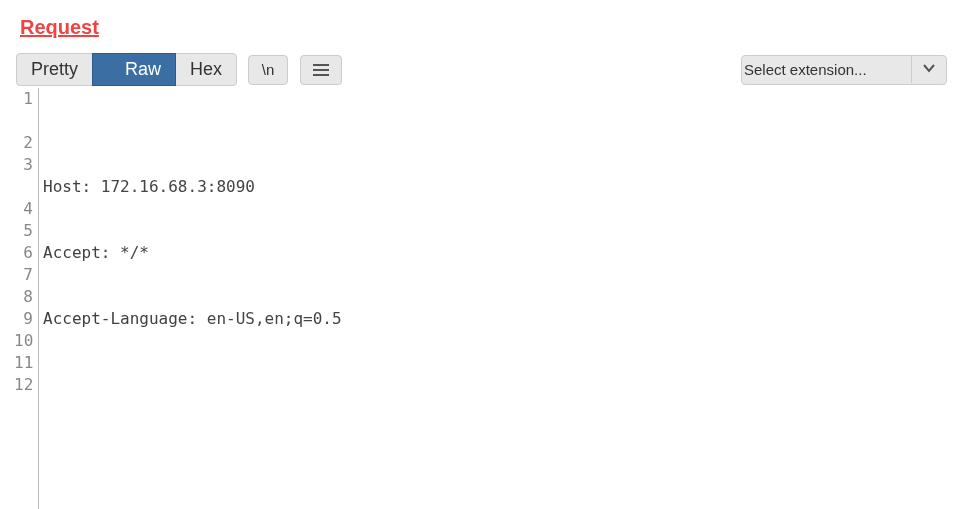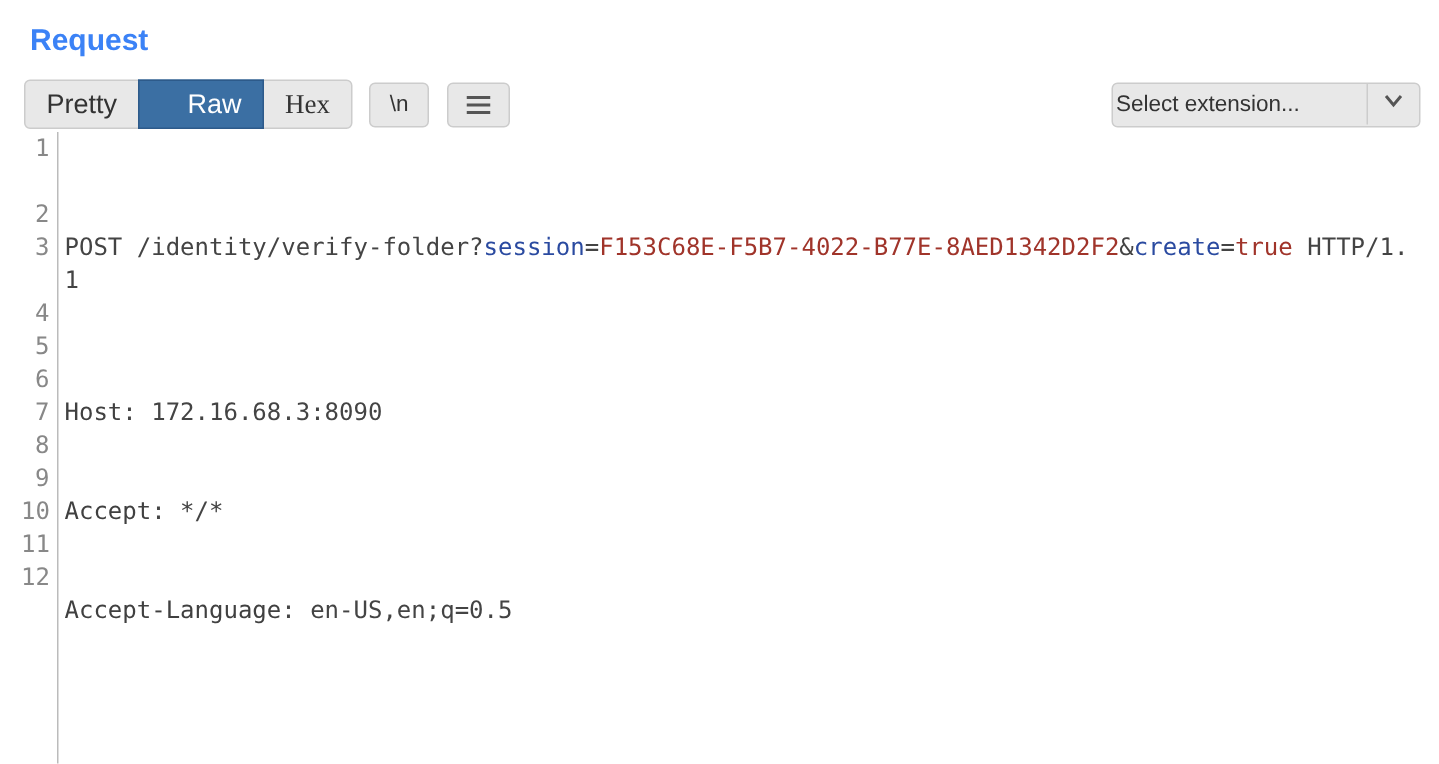--- a/index.html
+++ b/index.html
@@ -6,44 +6,45 @@
   body {
     font-family: -apple-system, BlinkMacSystemFont, "Segoe UI", Arial, sans-serif;
     background: #fff;
     color: #333;
     width: 959px;
     height: 509px;
     overflow: hidden;
     padding: 16px 12px 0 14px;
   }
   .header {
-    color: #3b82f6;
+    color: #ef4444;
     font-size: 20px;
     font-weight: 600;
     margin-bottom: 14px;
     padding-left: 6px;
+    text-decoration: underline;
   }
   .toolbar {
     display: flex;
     align-items: center;
     gap: 0;
     margin-bottom: 2px;
     padding-left: 2px;
   }
   .tab {
     background: #e8e8e8;
     border: 1px solid #ccc;
     padding: 5px 14px;
     font-size: 18px;
     cursor: pointer;
     user-select: none;
     margin-right: -1px;
   }
   .tab:first-child { border-radius: 4px 0 0 4px; }
-  .tab:nth-child(3) { border-radius: 0 4px 4px 0; font-family: Liberation Serif, serif; }
+  .tab:nth-child(3) { border-radius: 0 4px 4px 0; }
   .tab.active {
     background: #3b6fa3;
     color: #fff;
     border-color: #2d5a8a;
     position: relative;
     z-index: 1;
     padding-left: 32px;
   }
   .tool-btn {
     background: #e8e8e8;
@@ -165,21 +166,20 @@
     <div>6</div>
     <div>7</div>
     <div>8</div>
     <div>9</div>
     <div>10</div>
     <div>11</div>
     <div>12</div>
   </div>
   <div class="code">
     
-    <div class="code-line"><span class="tk-normal">POST</span> <span class="tk-normal">/identity/verify-folder</span>?<span class="tk-param">session</span>=<span class="tk-val">F153C68E-F5B7-4022-B77E-8AED1342D2F2</span>&amp;<span class="tk-param">create</span>=<span class="tk-val">true</span> <span class="tk-normal">HTTP/1.1</span></div>
     
     <div class="code-line"><span class="tk-header">Host</span>: <span class="tk-normal">172.16.68.3:8090</span></div>
     <div class="code-line"><span class="tk-header">Accept</span>: <span class="tk-normal">*/*</span></div>
     <div class="code-line"><span class="tk-header">Accept-Language</span>: <span class="tk-normal">en-US,en;q=0.5</span></div>
     
     
     
     
     
     

